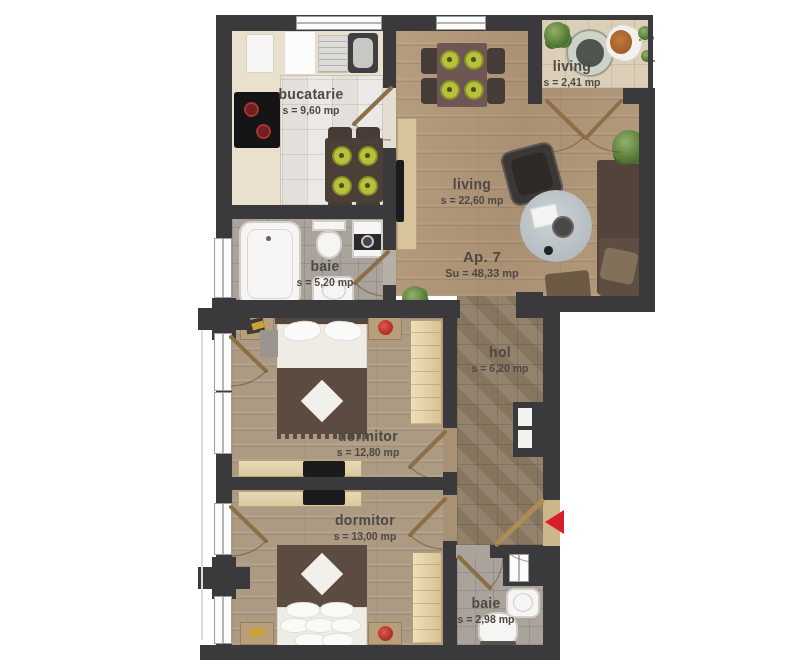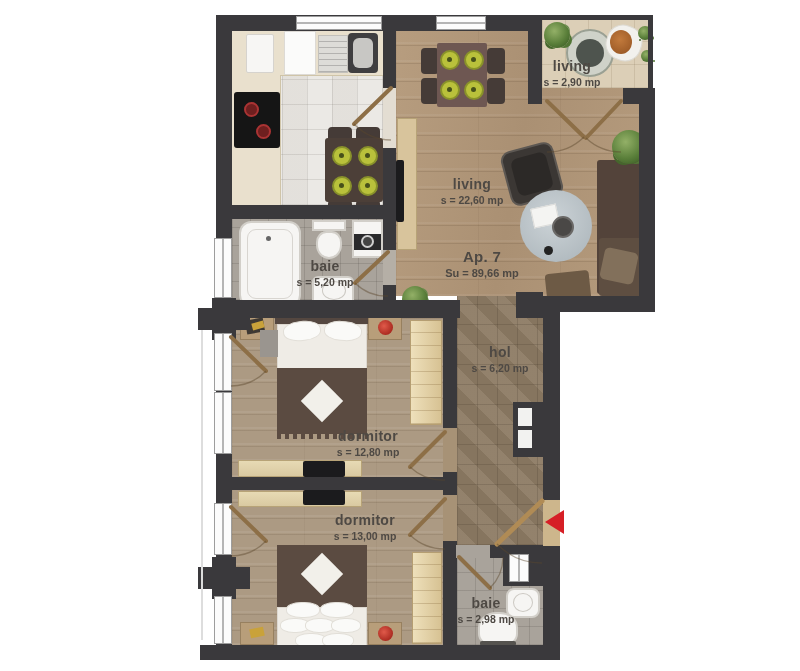--- a/index.html
+++ b/index.html
@@ -253,31 +253,35 @@
       <path d="M445,480 A48,48 0 0 1 410,467"></path>
       <path d="M231,556 A49,49 0 0 0 266,541"></path>
       <path d="M445,549 A50,50 0 0 1 410,535"></path>
       <path d="M503,557 A44,44 0 0 1 490,588"></path>
       <path d="M547,152 A52,52 0 0 0 584,137"></path>
       <path d="M621,152 A51,51 0 0 1 586,138"></path>
       <path d="M542,563 A62,62 0 0 1 497,544"></path>
     </g>
   </svg>
 
+  <div class="lbl" style="left:246px;top:86px;width:130px;">
+    <span class="n">bucatarie</span>
+    <span class="a">s = 9,60 mp</span>
+  </div>
   <div class="lbl" style="left:527px;top:58px;width:90px;">
     <span class="n">living</span>
-    <span class="a">s = 2,90 mp</span>
+    <span class="a">s = 2,41 mp</span>
   </div>
   <div class="lbl" style="left:412px;top:176px;width:120px;">
     <span class="n">living</span>
     <span class="a">s = 22,60 mp</span>
   </div>
   <div class="lbl big" style="left:420px;top:248px;width:124px;">
     <span class="n">Ap. 7</span>
-    <span class="a">Su = 89,66 mp</span>
+    <span class="a">Su = 48,33 mp</span>
   </div>
   <div class="lbl" style="left:267px;top:258px;width:116px;">
     <span class="n">baie</span>
     <span class="a">s = 5,20 mp</span>
   </div>
   <div class="lbl" style="left:457px;top:344px;width:86px;">
     <span class="n">hol</span>
     <span class="a">s = 6,20 mp</span>
   </div>
   <div class="lbl" style="left:305px;top:428px;width:126px;">

